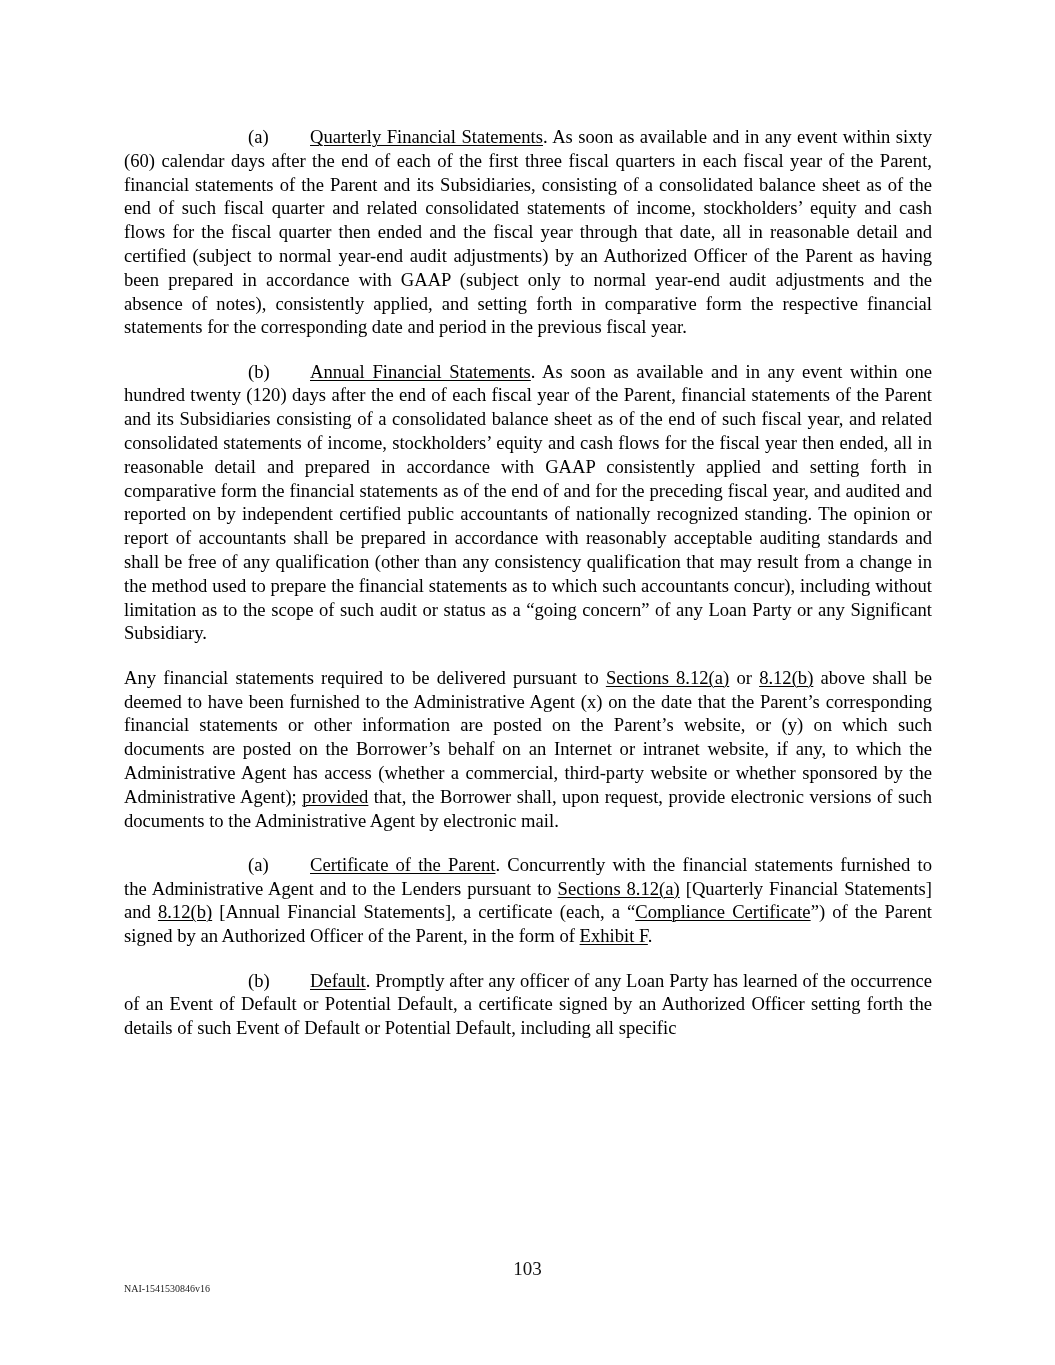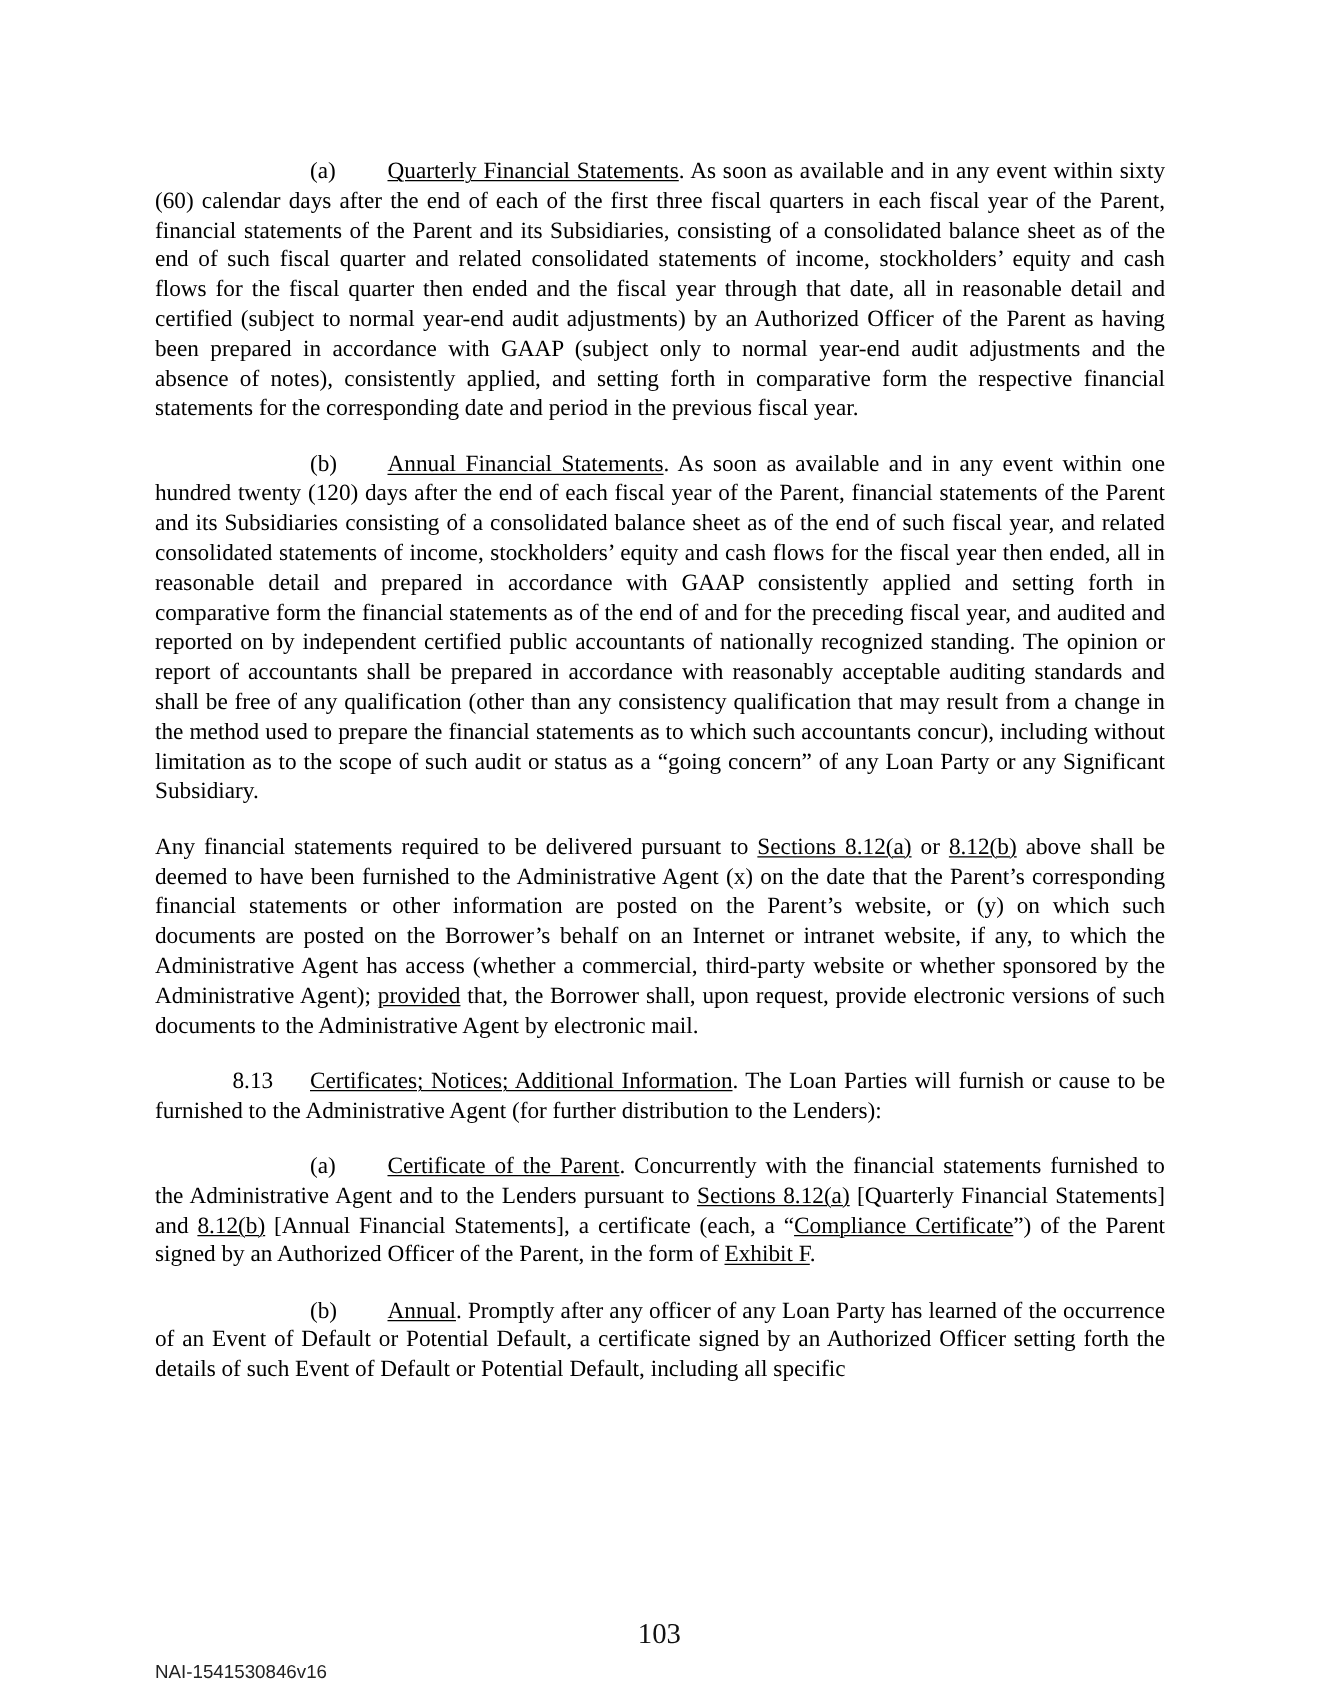--- a/index.html
+++ b/index.html
@@ -11,40 +11,39 @@
     text-align: justify;
   }
   p { margin: 0 0 20.5px 0; }
   .indent2 { text-indent: 124px; }
   .indent1 { text-indent: 62px; }
   .lbl { display: inline-block; width: 62px; text-indent: 0; }
   .lbl1 { display: inline-block; width: 62px; text-indent: 0; }
   u { text-decoration: underline; text-underline-offset: 2px; text-decoration-thickness: 1px; }
   .pagenum {
     position: absolute; left: 0; width: 1055px; top: 1258px; text-align: center;
-    font-family: "Liberation Serif", "DejaVu Serif", serif; font-size: 23px; color: #111; margin-top: 36px;
+    font-family: "Liberation Serif", "DejaVu Serif", serif; font-size: 19px; color: #111;
   }
   .docid {
-    position: absolute; left: 124px; top: 1329px;
-    font-family: Liberation Sans, sans-serif; font-size: 15px; color: #222;
+    position: absolute; left: 124px; top: 1283px;
+    font-family: Liberation Serif, serif; font-size: 10px; color: #222;
   }
 </style>
 </head>
 <body>
 
 <div class="page">
 
   <p class="indent2"><span class="lbl">(a)</span><u>Quarterly Financial Statements</u><span>.  As soon as available and in any event within sixty (60) calendar days after the end of each of the first three fiscal quarters in each fiscal year of the Parent, financial statements of the Parent and its Subsidiaries, consisting of a consolidated balance sheet as of the end of such fiscal quarter and related consolidated statements of income, stockholders’ equity and cash flows for the fiscal quarter then ended and the fiscal year through that date, all in reasonable detail and certified (subject to normal year-end audit adjustments) by an Authorized Officer of the Parent as having been prepared in accordance with GAAP (subject only to normal year-end audit adjustments and the absence of notes), consistently applied, and setting forth in comparative form the respective financial statements for the corresponding date and period in the previous fiscal year.</span></p>
 
   <p class="indent2"><span class="lbl">(b)</span><u>Annual Financial Statements</u><span>.  As soon as available and in any event within one hundred twenty (120) days after the end of each fiscal year of the Parent, financial statements of the Parent and its Subsidiaries consisting of a consolidated balance sheet as of the end of such fiscal year, and related consolidated statements of income, stockholders’ equity and cash flows for the fiscal year then ended, all in reasonable detail and prepared in accordance with GAAP consistently applied and setting forth in comparative form the financial statements as of the end of and for the preceding fiscal year, and audited and reported on by independent certified public accountants of nationally recognized standing.  The opinion or report of accountants shall be prepared in accordance with reasonably acceptable auditing standards and shall be free of any qualification (other than any consistency qualification that may result from a change in the method used to prepare the financial statements as to which such accountants concur), including without limitation as to the scope of such audit or status as a “going concern” of any Loan Party or any Significant Subsidiary.</span></p>
 
   <p><span>Any financial statements required to be delivered pursuant to </span><u>Sections 8.12(a)</u><span> or </span><u>8.12(b)</u><span> above shall be deemed to have been furnished to the Administrative Agent (x) on the date that the Parent’s corresponding financial statements or other information are posted on the Parent’s website, or (y) on which such documents are posted on the Borrower’s behalf on an Internet or intranet website, if any, to which the Administrative Agent has access (whether a commercial, third-party website or whether sponsored by the Administrative Agent); </span><u>provided</u><span> that, the Borrower shall, upon request, provide electronic versions of such documents to the Administrative Agent by electronic mail.</span></p>
 
-  <p class="indent1"><span class="lbl1">8.13</span><u>Certificates; Notices; Additional Information</u><span>. The Loan Parties will furnish or cause to be furnished to the Administrative Agent (for further distribution to the Lenders):</span></p>
 
   <p class="indent2"><span class="lbl">(a)</span><u>Certificate of the Parent</u><span>.  Concurrently with the financial statements furnished to the Administrative Agent and to the Lenders pursuant to </span><u>Sections 8.12(a)</u><span> [Quarterly Financial Statements] and </span><u>8.12(b)</u><span> [Annual Financial Statements], a certificate (each, a “</span><u>Compliance Certificate</u><span>”) of the Parent signed by an Authorized Officer of the Parent, in the form of </span><u>Exhibit F</u><span>.</span></p>
 
-  <p class="indent2"><span class="lbl">(b)</span><u>Annual</u><span>.  Promptly after any officer of any Loan Party has learned of the occurrence of an Event of Default or Potential Default, a certificate signed by an Authorized Officer setting forth the details of such Event of Default or Potential Default, including all specific</span></p>
+  <p class="indent2"><span class="lbl">(b)</span><u>Default</u><span>.  Promptly after any officer of any Loan Party has learned of the occurrence of an Event of Default or Potential Default, a certificate signed by an Authorized Officer setting forth the details of such Event of Default or Potential Default, including all specific</span></p>
 
 </div>
 
 <div class="pagenum">103</div>
 <div class="docid">NAI-1541530846v16</div>
 
 </body></html>

